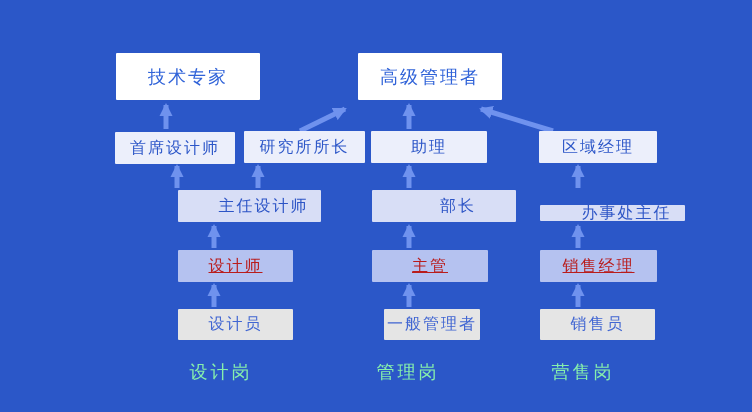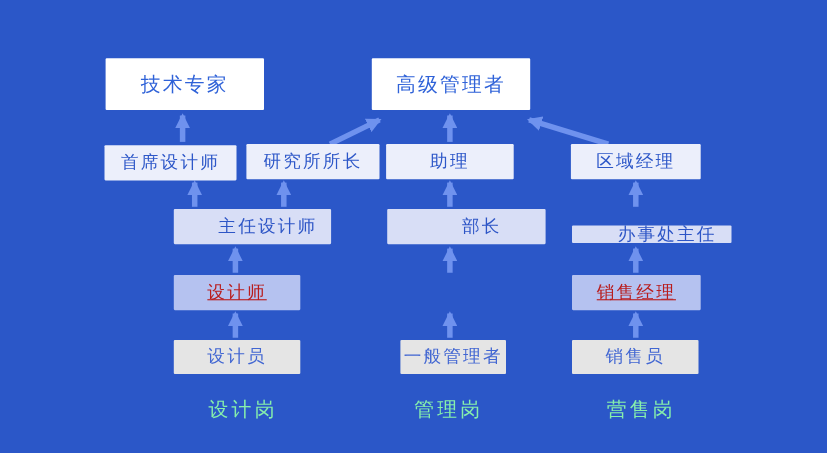--- a/index.html
+++ b/index.html
@@ -16,20 +16,21 @@
   }
   .node {
     position: absolute;
     display: flex;
     align-items: center;
     justify-content: center;
     letter-spacing: 2px;
     font-size: 16px;
     border-radius: 1px;
     white-space: nowrap;
+    margin-left: 20px;
   }
   .l1 { background: #ffffff; color: #2f62d8; font-size: 18px; }
   .l2 { background: #eceffb; color: #2d57c8; }
   .l3 { background: #d8def6; color: #2d55c6; padding-left: 28px; }
   .l4 { background: #b5c2f0; color: #b91c1c; text-decoration: underline; }
   .l5 { background: #e5e5e5; color: #4166d2; }
   .track-label {
     position: absolute;
     transform: translateX(-50%);
     color: #86efac;
@@ -80,20 +81,21 @@
   <div class="node l2" style="left:95px;top:132px;width:120px;height:32px">首席设计师</div>
   <div class="node l2" style="left:224px;top:131px;width:121px;height:32px">研究所所长</div>
   <div class="node l2" style="left:351px;top:131px;width:116px;height:32px">助理</div>
   <div class="node l2" style="left:519px;top:131px;width:118px;height:32px">区域经理</div>
 
   <div class="node l3" style="left:158px;top:190px;width:115px;height:32px">主任设计师</div>
   <div class="node l3" style="left:352px;top:190px;width:116px;height:32px">部长</div>
   <div class="node l3" style="left:520px;top:205px;width:117px;height:16px">办事处主任</div>
 
   <div class="node l4" style="left:158px;top:250px;width:115px;height:32px">设计师</div>
+  <div class="node l4" style="left:352px;top:250px;width:116px;height:32px">主管</div>
   <div class="node l4" style="left:520px;top:250px;width:117px;height:32px">销售经理</div>
 
   <div class="node l5" style="left:158px;top:309px;width:115px;height:31px">设计员</div>
   <div class="node l5" style="left:364px;top:309px;width:96px;height:31px">一般管理者</div>
   <div class="node l5" style="left:520px;top:309px;width:115px;height:31px">销售员</div>
 
   <div class="track-label" style="left:221px;top:360px">设计岗</div>
   <div class="track-label" style="left:408px;top:360px">管理岗</div>
   <div class="track-label" style="left:583px;top:360px">营售岗</div>
 

